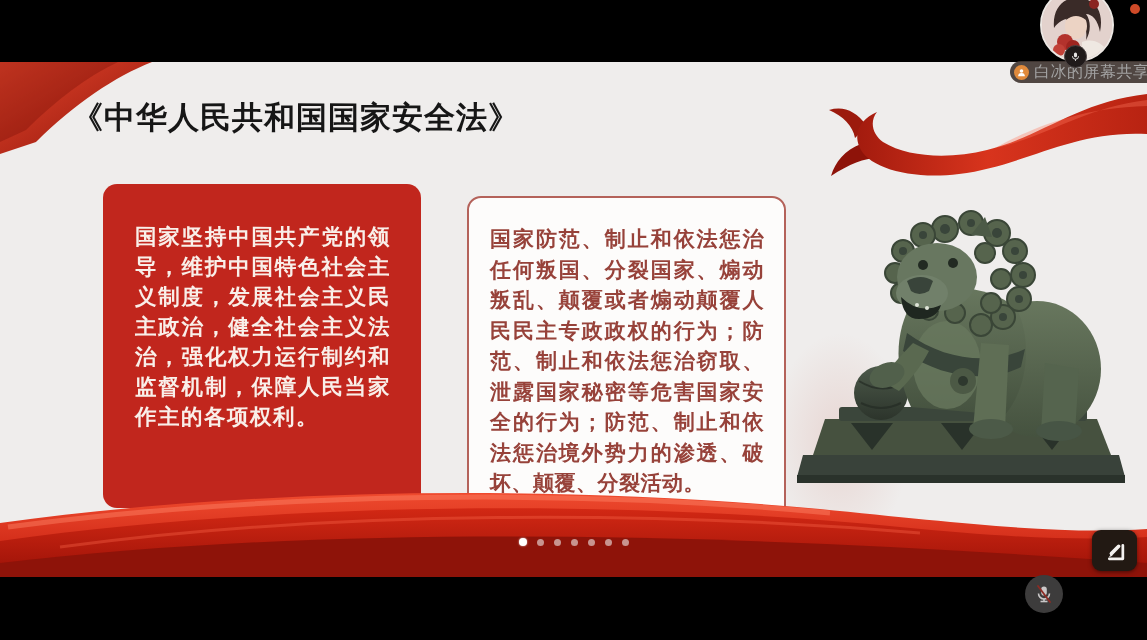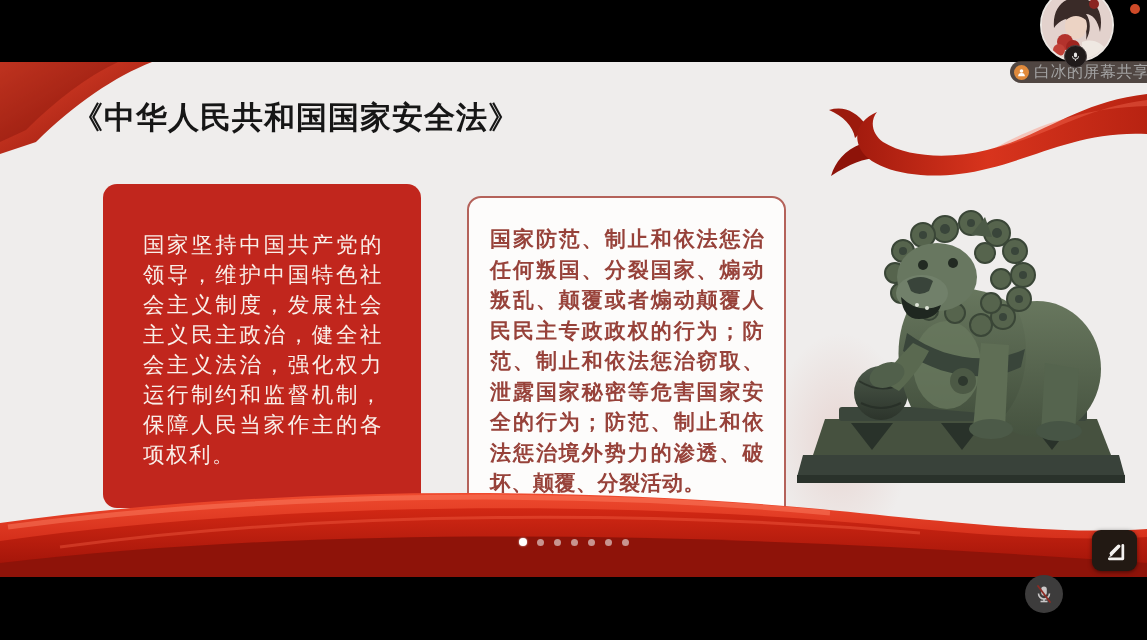--- a/index.html
+++ b/index.html
@@ -6,21 +6,21 @@
   .stage{position:relative;width:1147px;height:640px;background:#000;overflow:hidden;
          font-family:"Liberation Sans","DejaVu Sans",sans-serif;}
   .slide{position:absolute;left:0;top:62px;width:1147px;height:611px;background:#efedec;overflow:hidden;padding-left:19px;}
   .abs{position:absolute;}
   
   .slide-title{left:72px;top:35px;font-size:31px;font-weight:800;color:#161616;letter-spacing:1px;}
   
   .panel{box-sizing:border-box;border-radius:14px;}
   .panel-red{left:103px;top:122px;width:318px;height:324px;background:#c1261d;
              padding:38px 30px 0 32px;}
-  .panel-red p{margin:8px;color:#f9efe9;font-size:21.5px;line-height:30px;font-weight:400;
+  .panel-red p{margin:0;color:#f9efe9;font-size:21.5px;line-height:30px;font-weight:700;
                text-align:justify;letter-spacing:1.5px;}
   .panel-white{left:467px;top:134px;width:319px;height:324px;background:#fdfcfb;
                border:2px solid #b4625a;padding:26px 20px 0 21px;}
   .panel-white p{margin:0;color:#97423a;font-size:21px;line-height:30.5px;font-weight:600;
                  text-align:justify;letter-spacing:0.5px;}
   
   .dots{left:0;top:476px;width:1147px;display:flex;justify-content:center;gap:10px;align-items:center;z-index:8;}
   .dot{width:7px;height:7px;border-radius:50%;background:rgba(236,228,226,.62);}
   .dot.active{background:#ffffff;width:8px;height:8px;box-shadow:0 0 2px rgba(255,255,255,.8);}
   

